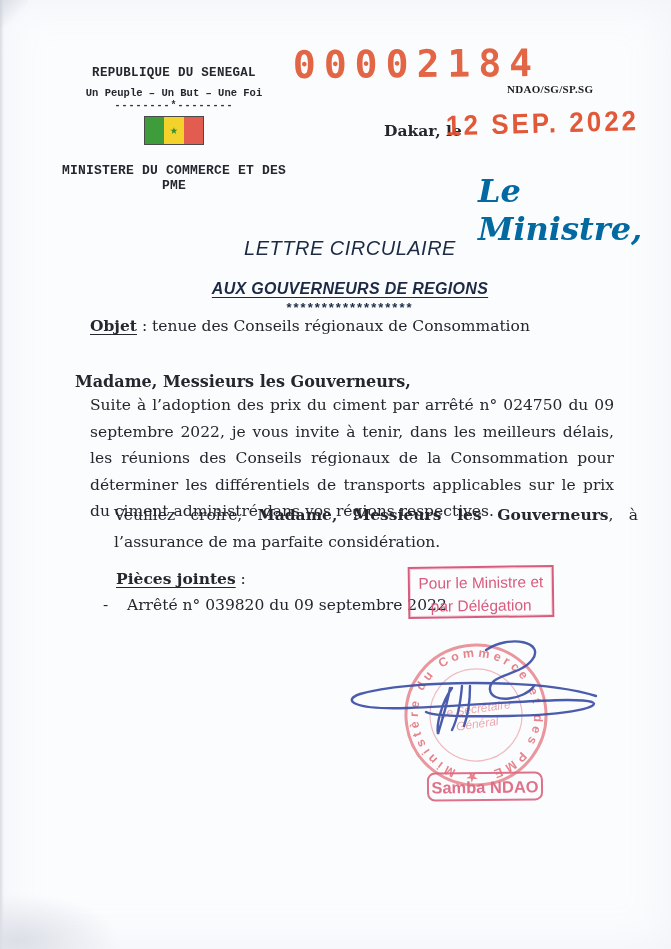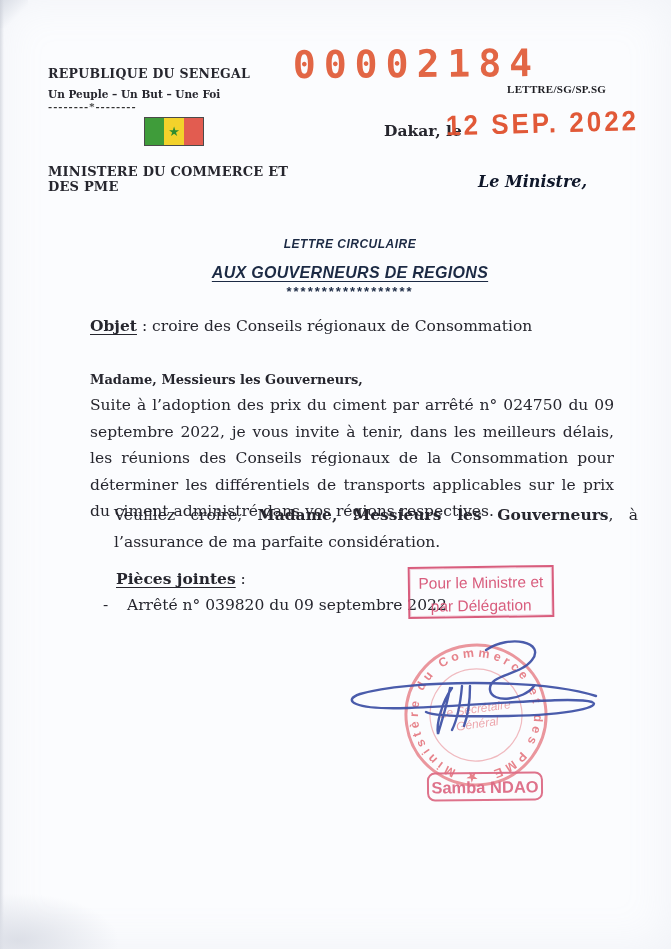--- a/index.html
+++ b/index.html
@@ -9,53 +9,53 @@
     font-family:"DejaVu Serif", serif;color:#26262e;
     box-shadow:inset 0 0 45px rgba(175,185,205,0.14);
   }
   .abs{position:absolute;}
   
   .left-edge{left:0;top:0;width:4px;height:949px;background:linear-gradient(to right,#c9cdd6,rgba(201,205,214,0));opacity:.65;}
   .corner-fold{left:0;top:0;width:28px;height:28px;background:linear-gradient(135deg,#d9dde5 0%,rgba(217,221,229,0) 60%);}
   .bottom-smudge{left:0;top:893px;width:120px;height:56px;background:radial-gradient(ellipse at 15% 85%,#dcdfe7 0%,rgba(220,223,231,0) 70%);}
 
   
-  .header-block{left:48px;top:66px;width:252px;}
+  .header-block{left:48px;top:66px;width:252px;text-align:center;font-family:Liberation Mono, monospace;}
   .republic{font-size:12.5px;font-weight:bold;letter-spacing:.3px;}
   .motto{font-size:10.5px;font-weight:bold;margin-top:7px;}
   .separator{font-size:10px;font-weight:bold;margin-top:1px;letter-spacing:1px;color:#333;}
   .flag{width:58px;height:27px;margin:5px auto 0;border:1px solid #4a4a4a;display:flex;}
   .flag .band{flex:1;position:relative;}
   .band-green{background:#3f9c3a;}
   .band-yellow{background:#f3d22b;}
   .band-red{background:#e25c50;}
   .flag-star{position:absolute;left:50%;top:50%;transform:translate(-50%,-54%);color:#2f8c2f;font-size:13px;line-height:1;}
   .ministry{font-size:13px;font-weight:bold;margin-top:18px;letter-spacing:.2px;}
 
   
   .stamp-number{left:293px;top:42px;font-family:"DejaVu Sans Mono",monospace;font-weight:700;
     font-size:38px;letter-spacing:8px;color:#e05a36;opacity:.92;transform:rotate(-.5deg);}
   .reference{left:507px;top:83px;font-family:"Liberation Serif",serif;font-weight:bold;font-size:11px;letter-spacing:.3px;color:#1d1d22;}
   .dakar{left:384px;top:121px;font-size:15.5px;font-weight:bold;}
   .date-stamp{left:446px;top:108px;font-family:"Liberation Sans",sans-serif;font-weight:700;
     font-size:26px;letter-spacing:3px;color:#e0512e;transform:rotate(-1.5deg) scaleY(1.08);opacity:.95;}
-  .minister{left:478px;top:172px;font-size:16px;font-weight:bold;font-style:italic;color:#0f172a;}
+  .minister{left:478px;top:172px;font-size:32px;font-weight:bold;font-style:italic;color:#0369a1;}
 
   
   .title-block{left:150px;top:237px;width:400px;text-align:center;color:#1c2a44;
     font-family:"Liberation Sans",sans-serif;}
-  .title-l1{font-size:12px;font-weight:bold;font-style:italic;letter-spacing:.5px;}
-  .title-l2{font-size:16px;font-weight:bold;font-style:italic;letter-spacing:.3px;margin-top:13px;
+  .title-l1{font-size:20px;font-weight:normal;font-style:italic;letter-spacing:.5px;}
+  .title-l2{font-size:16px;font-weight:bold;font-style:italic;letter-spacing:.3px;margin-top:20px;
     text-decoration:underline;text-underline-offset:3px;}
   .title-stars{font-size:13px;font-weight:bold;letter-spacing:2px;margin-top:2px;}
 
   
   .objet-line{left:90px;top:316px;font-size:15.5px;}
   .lbl-bu{font-weight:bold;text-decoration:underline;text-underline-offset:3px;}
-  .salutation{left:90px;top:372px;font-size:13px;font-weight:bold;}
+  .salutation{left:75px;top:372px;font-size:16px;font-weight:bold;}
   .para{left:90px;top:392px;width:524px;font-size:15.5px;line-height:26.5px;text-align:justify;}
   .para2{top:502px;margin-left:24px;}
   .pieces{left:90px;top:569px;font-size:15.5px;margin-left:26px;}
   .attach-dash{left:103px;top:596px;font-size:15.5px;}
   .attach-text{left:127px;top:596px;font-size:15.5px;}
   .ampliation{left:90px;top:835px;font-size:15.5px;}
 
   
   .delegation-stamp{left:408px;top:566px;width:146px;height:52px;border:2px solid #d75577;
     color:#d75577;font-family:"Liberation Sans",sans-serif;font-size:15.5px;line-height:23px;
@@ -84,33 +84,33 @@
       <div class="band band-green"></div>
       <div class="band band-yellow">
         <span class="flag-star">★</span>
       </div>
       <div class="band band-red"></div>
     </div>
     <div class="ministry">MINISTERE DU COMMERCE ET DES PME</div>
   </div>
 
   <div class="abs stamp-number">00002184</div>
-  <div class="abs reference">LETTRE/SG/SP.SG</div>
+  <div class="abs reference">NDAO/SG/SP.SG</div>
   <div class="abs dakar">Dakar, le</div>
   <div class="abs date-stamp">12 SEP. 2022</div>
   <div class="abs minister">Le Ministre,</div>
 
   <div class="abs title-block">
     <div class="title-l1">LETTRE CIRCULAIRE</div>
     <div class="title-l2">AUX GOUVERNEURS DE REGIONS</div>
     <div class="title-stars">******************</div>
   </div>
 
   <div class="abs objet-line">
-    <span class="lbl-bu">Objet</span><span> : croire des Conseils régionaux de Consommation</span>
+    <span class="lbl-bu">Objet</span><span> : tenue des Conseils régionaux de Consommation</span>
   </div>
 
   <div class="abs salutation">Madame, Messieurs les Gouverneurs,</div>
 
   <div class="abs para">Suite à l’adoption des prix du ciment par arrêté n° 024750 du 09 septembre 2022, je vous invite à tenir, dans les meilleurs délais, les réunions des Conseils régionaux de la Consommation pour déterminer les différentiels de transports applicables sur le prix du ciment administré dans vos régions respectives.</div>
 
   <div class="abs para para2">
     <span>Veuillez croire, </span><b>Madame, Messieurs les Gouverneurs</b><span>, à l’assurance de ma parfaite considération.</span>
   </div>
 

